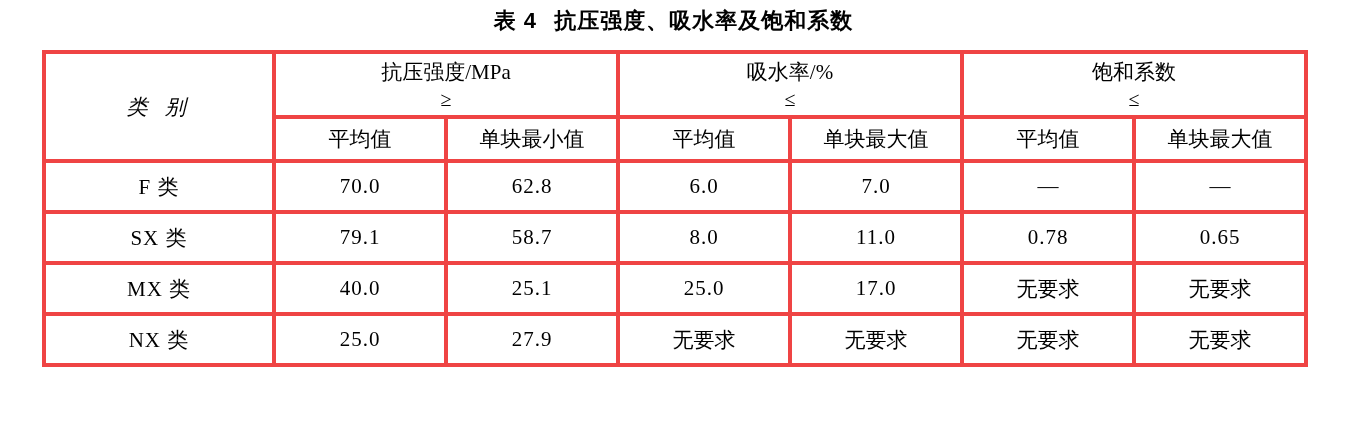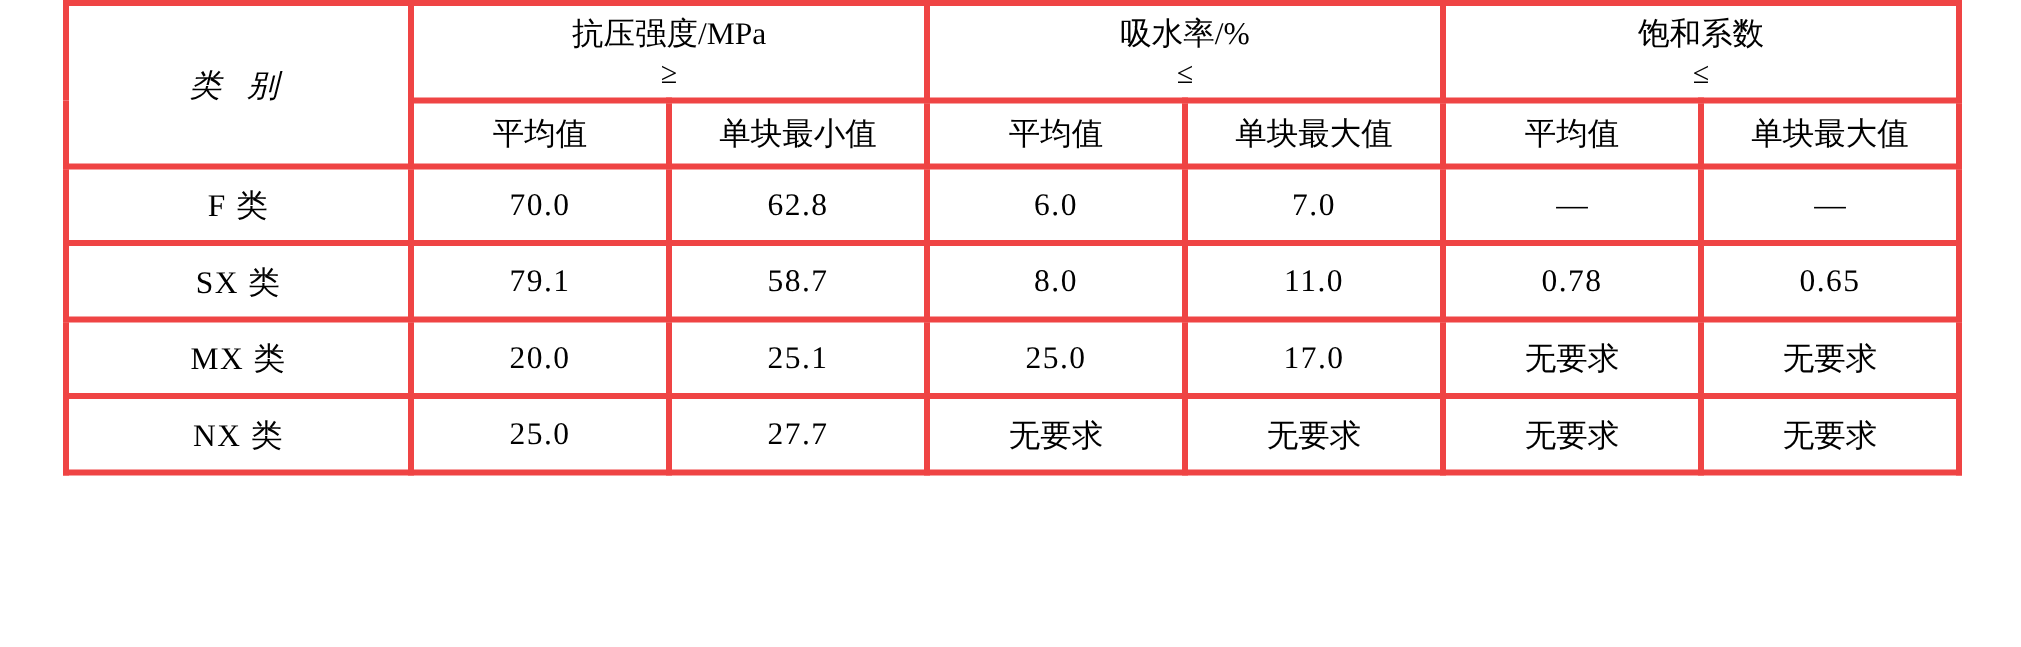--- a/index.html
+++ b/index.html
@@ -96,20 +96,24 @@
   }
   .dash {
     font-size: 20px;
   }
 </style>
 </head>
 <body>
 
 <div class="page">
 
+  <div class="table-caption">
+    <span class="cap-num">表 4</span>
+    <span>抗压强度、吸水率及饱和系数</span>
+  </div>
 
   <div class="table-wrap">
     <table class="spec">
       <colgroup>
         <col style="width:230px">
         <col style="width:172px">
         <col style="width:172px">
         <col style="width:172px">
         <col style="width:172px">
         <col style="width:172px">
@@ -154,31 +158,31 @@
           <td class="first">SX 类</td>
           <td class="num">79.1</td>
           <td class="num">58.7</td>
           <td class="num">8.0</td>
           <td class="num">11.0</td>
           <td class="num">0.78</td>
           <td class="num">0.65</td>
         </tr>
         <tr class="data-row">
           <td class="first">MX 类</td>
-          <td class="num">20.0</td>
+          <td class="num">40.0</td>
           <td class="num">25.1</td>
           <td class="num">25.0</td>
           <td class="num">17.0</td>
           <td class="cn">无要求</td>
           <td class="cn">无要求</td>
         </tr>
         <tr class="data-row">
           <td class="first">NX 类</td>
           <td class="num">25.0</td>
-          <td class="num">27.7</td>
+          <td class="num">27.9</td>
           <td class="cn">无要求</td>
           <td class="cn">无要求</td>
           <td class="cn">无要求</td>
           <td class="cn">无要求</td>
         </tr>
       </tbody>
     </table>
   </div>
 
 </div>

